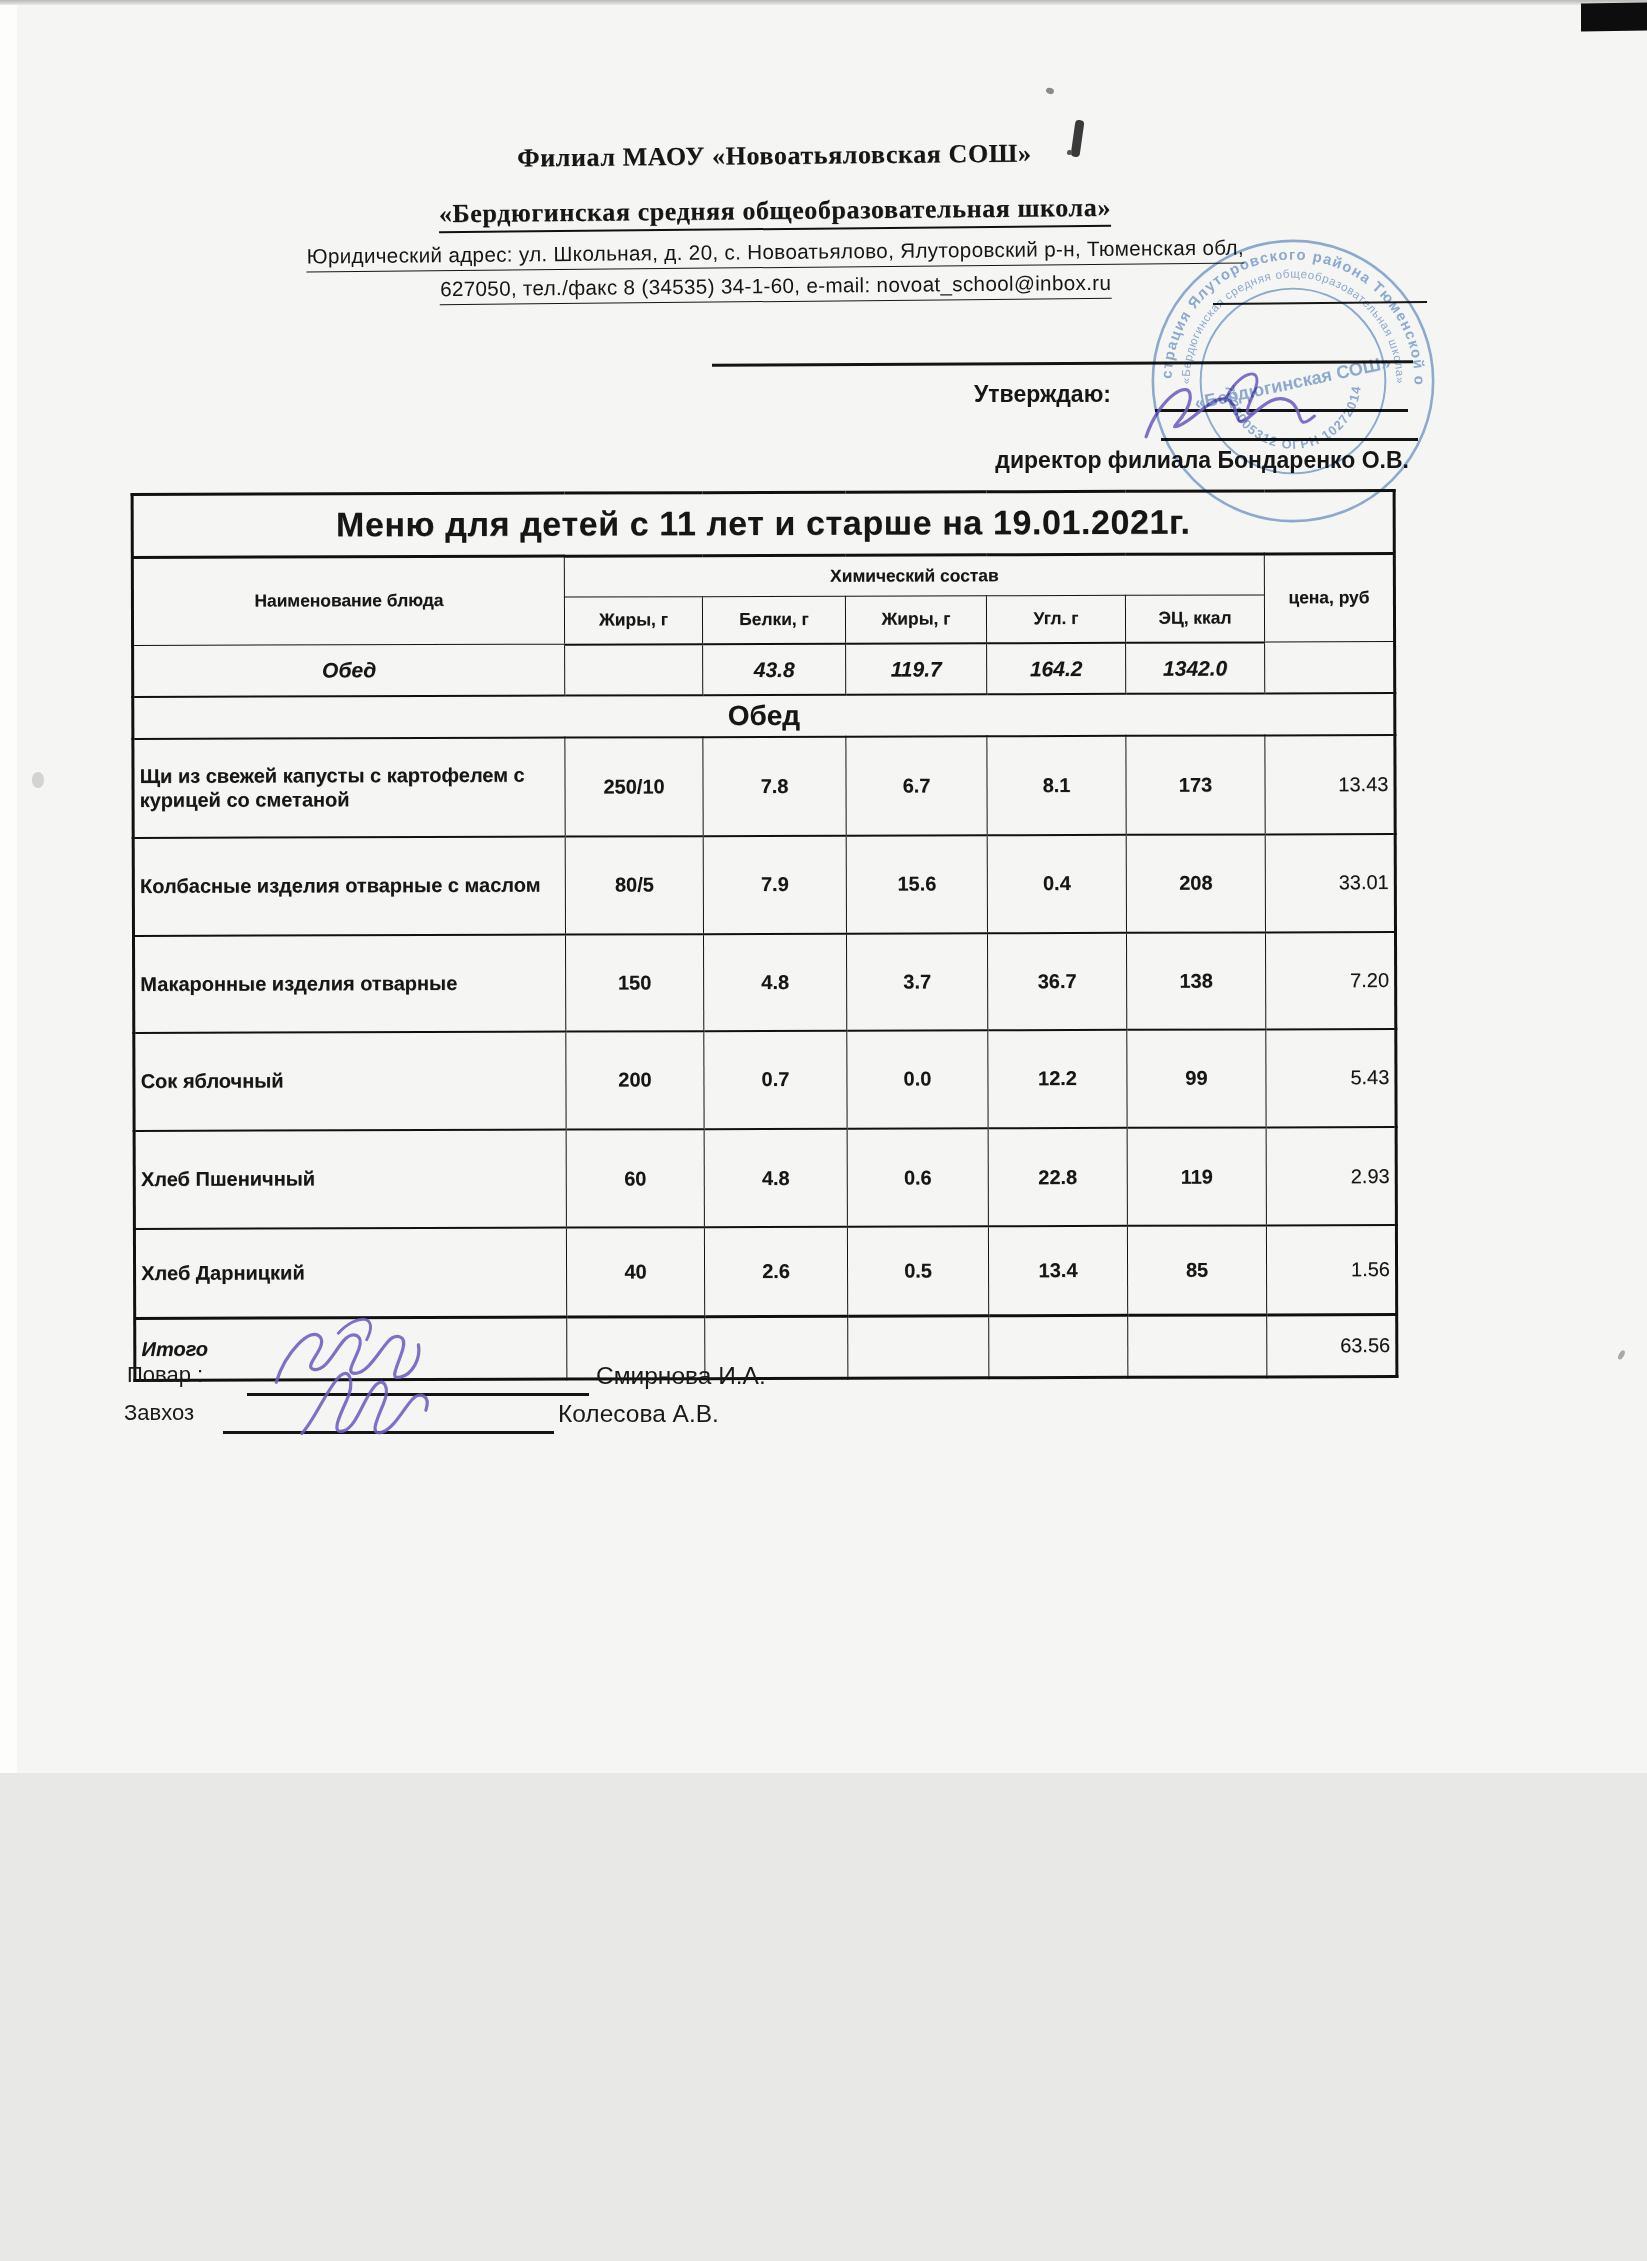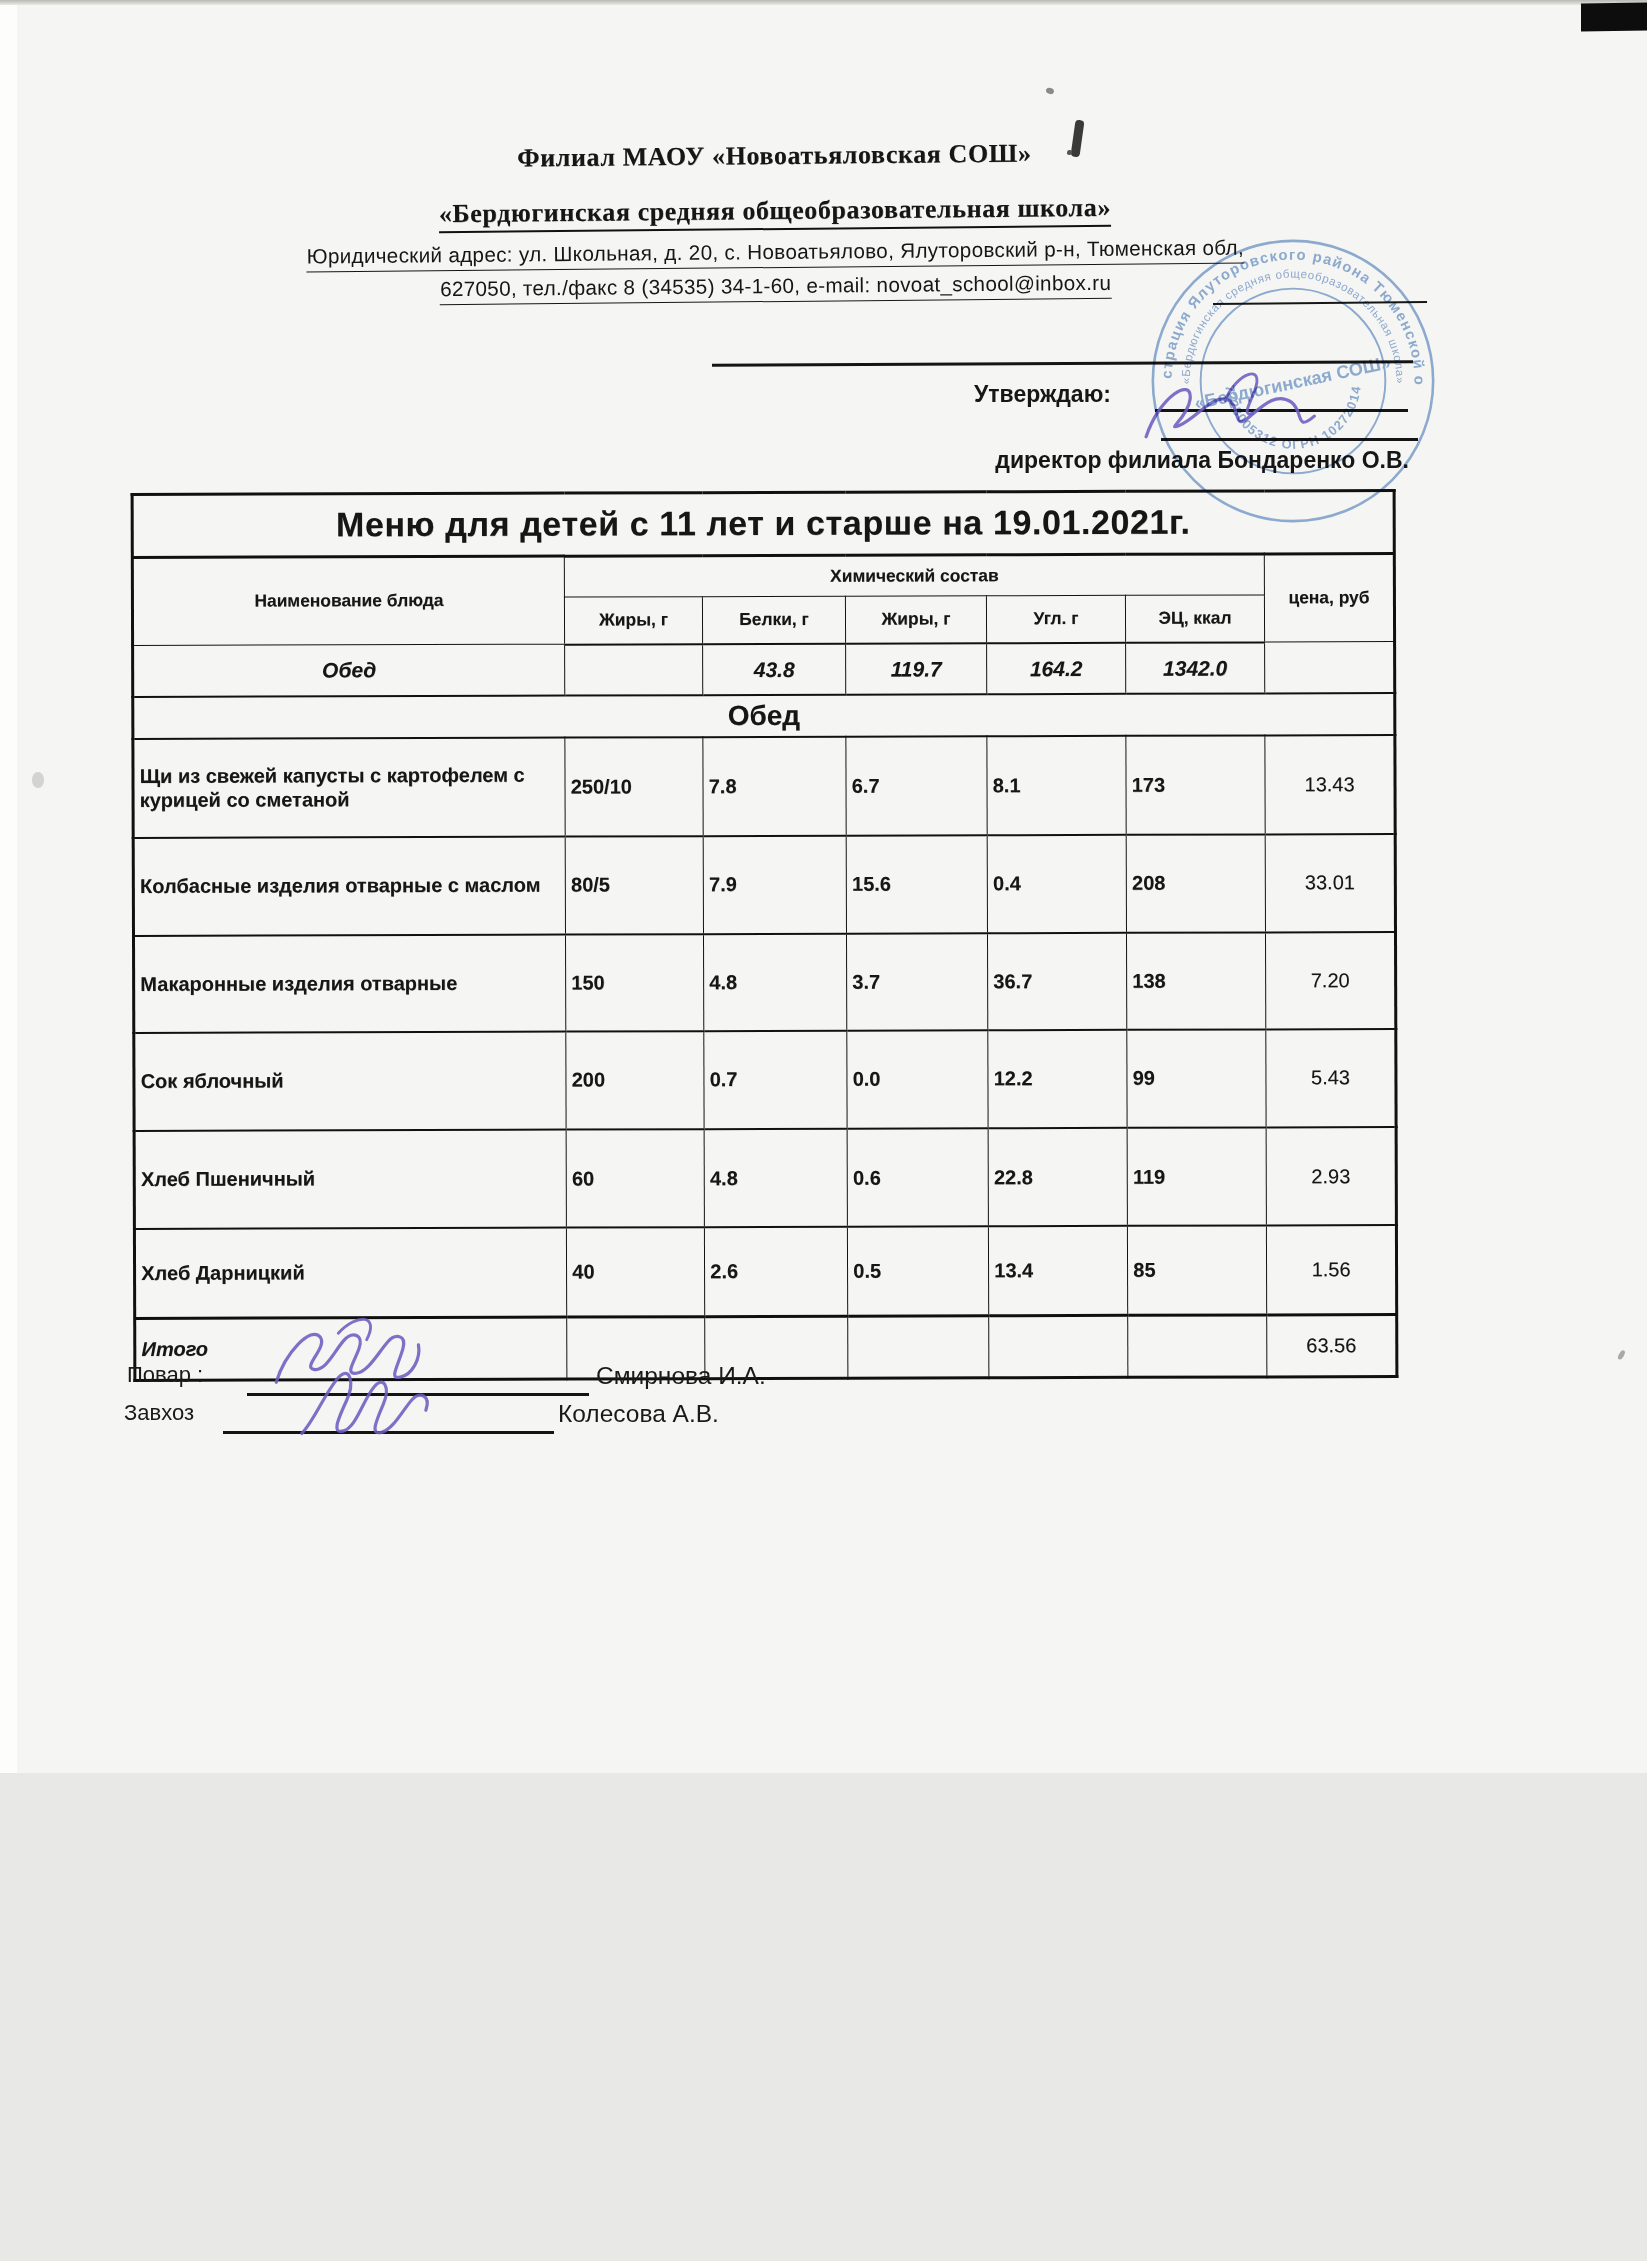--- a/index.html
+++ b/index.html
@@ -57,22 +57,22 @@
   tr.t-title td{height:57px;border-bottom:3.2px solid #101010;}
   .menu-title{font-weight:700;font-size:34px;letter-spacing:0.6px;text-align:center;}
   tr.t-head1 th{height:37px;font-weight:700;font-size:17.4px;text-align:center;border-bottom:1.9px solid #131313;}
   tr.t-head2 th{height:43px;font-weight:700;font-size:17.4px;text-align:center;border-bottom:2.6px solid #111;}
   th.col-dish{font-size:19px;}
   th.col-price{font-size:20px;}
   tr.t-summary td{height:47px;font-weight:700;font-style:italic;font-size:21px;text-align:center;border-bottom:2.6px solid #111;}
   tr.t-section td{height:40px;font-weight:700;font-size:28px;text-align:center;border-bottom:2.6px solid #111;padding:0;}
   tr.t-row td{border-top:2.6px solid #111;}
   td.c-dish{font-weight:700;text-align:left;line-height:1.18;padding-left:6.5px;}
-  td.c-num{font-weight:700;text-align:left;}
-  td.c-price{font-weight:400;text-align:center;font-size:20.7px;}
+  td.c-num{font-weight:700;text-align:center;}
+  td.c-price{font-weight:400;text-align:right;font-size:20.7px;}
   tr.t-total td{height:56px;border-top:3.2px solid #0f0f0f;}
   td.c-total{font-weight:700;font-size:30px;padding-left:3.9px;font-style:italic;}
   .h146 td{height:94px;} .h144 td{height:93px;} .h130 td{height:84px;}
   
   .stamp{position:absolute;left:1138px;top:226px;width:310px;height:310px;mix-blend-mode:multiply;opacity:.62;pointer-events:none;}
   .stamp text{fill:#4f7fc2;}
   .stamp circle{stroke:#4f7fc2;fill:none;}
   
   .sig{position:absolute;pointer-events:none;}
   .sig path{fill:none;stroke:#6c5fc0;stroke-linecap:round;stroke-linejoin:round;opacity:.88;}

